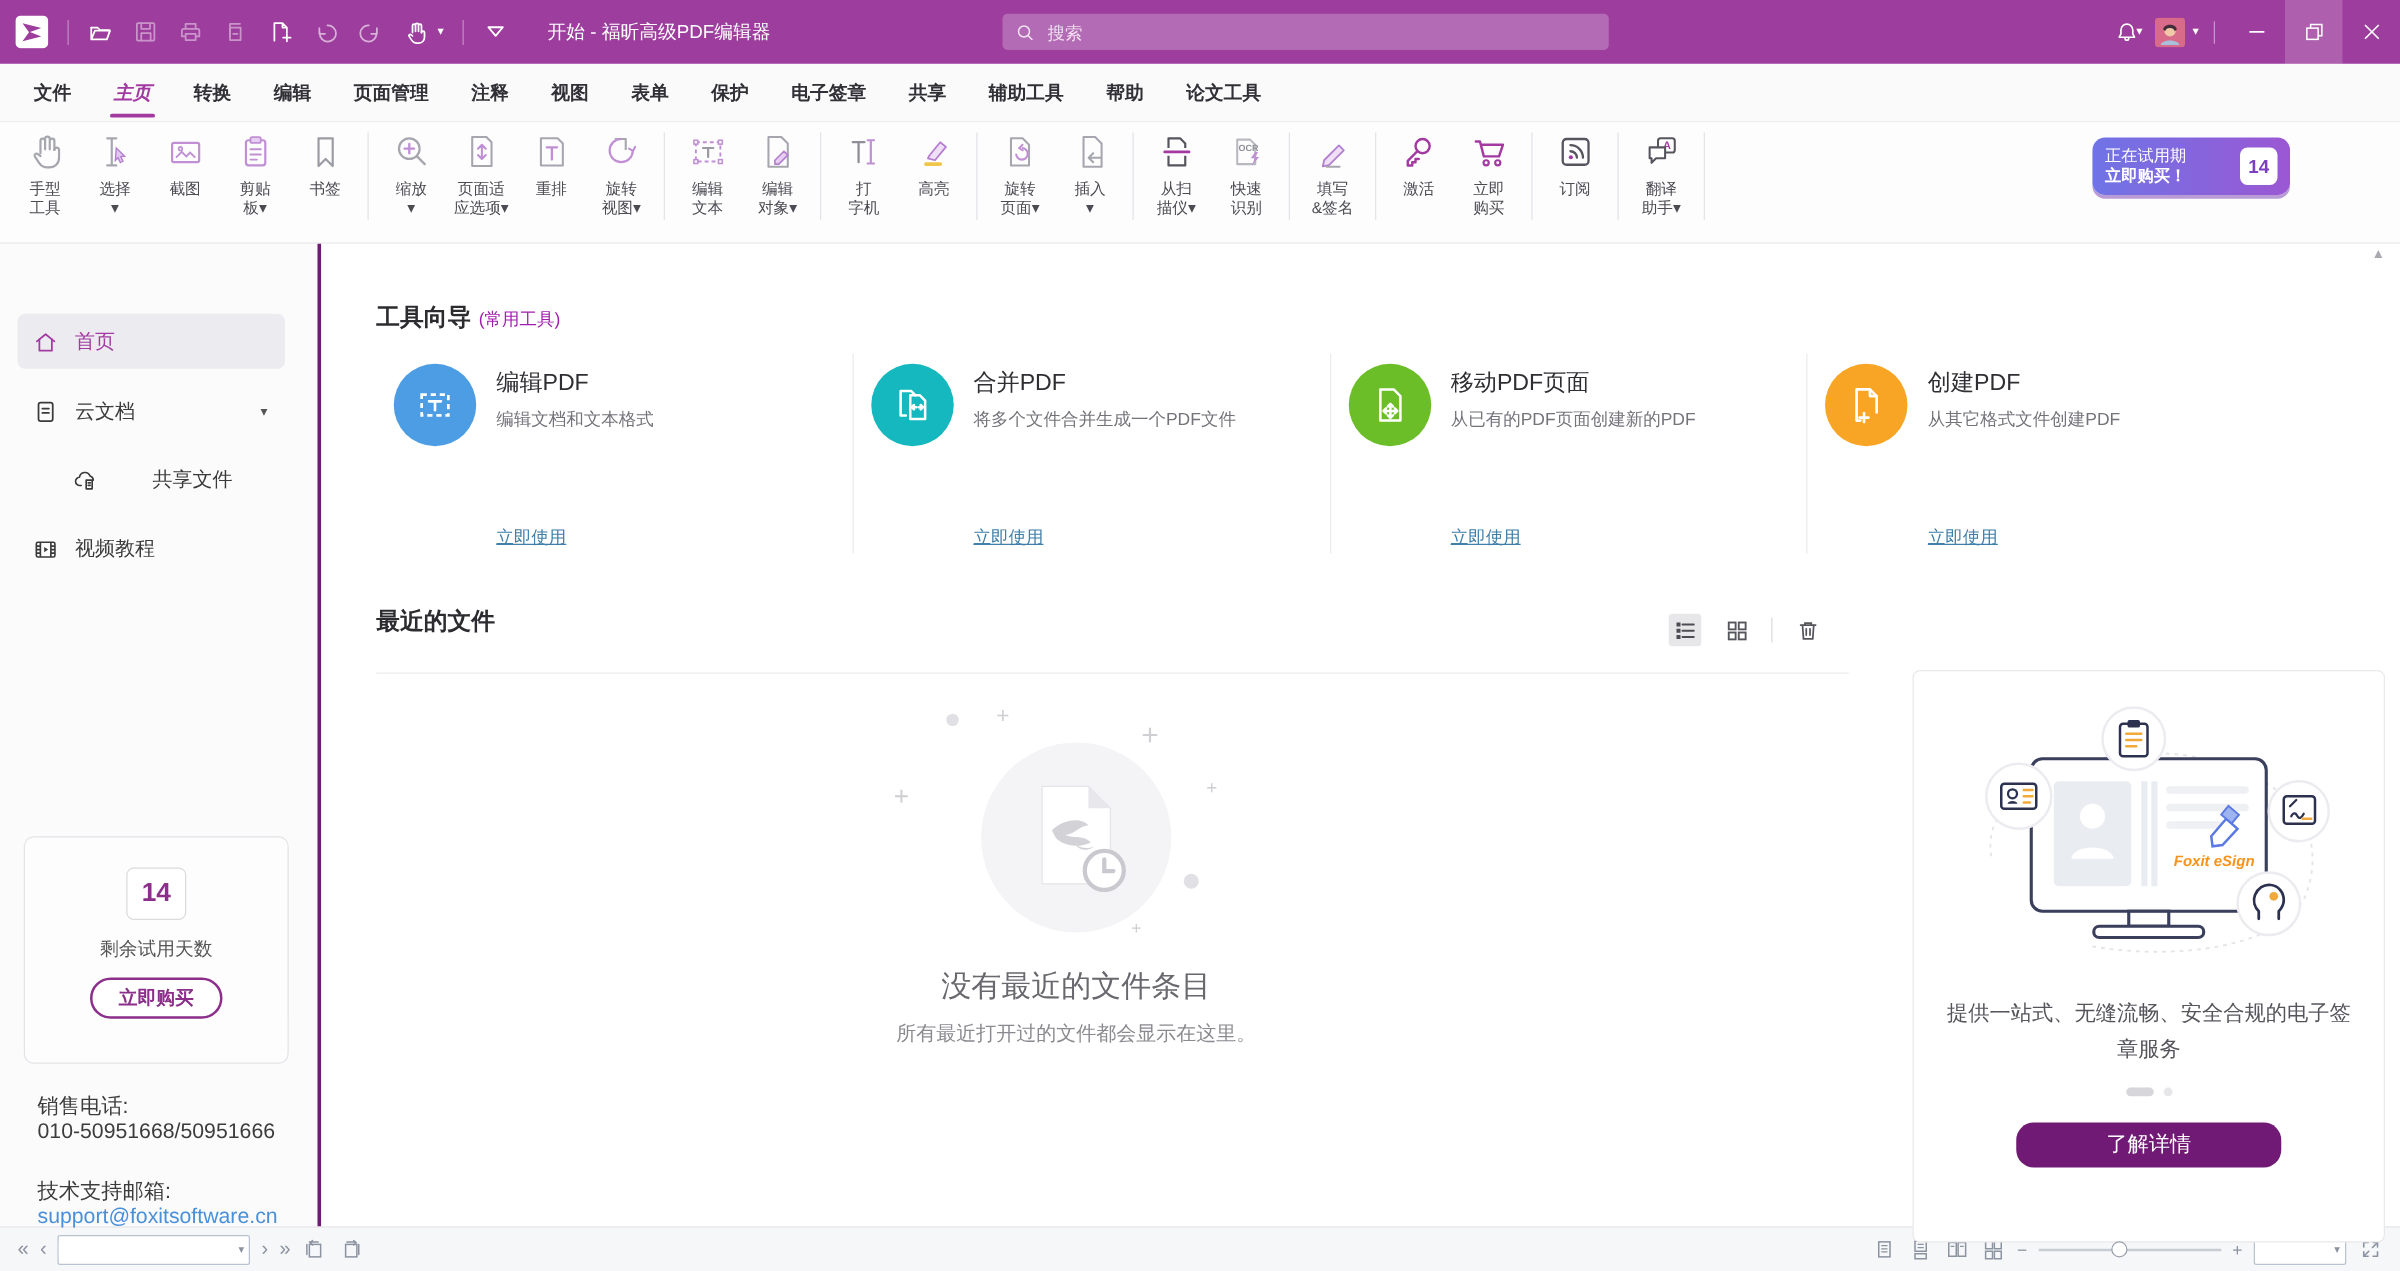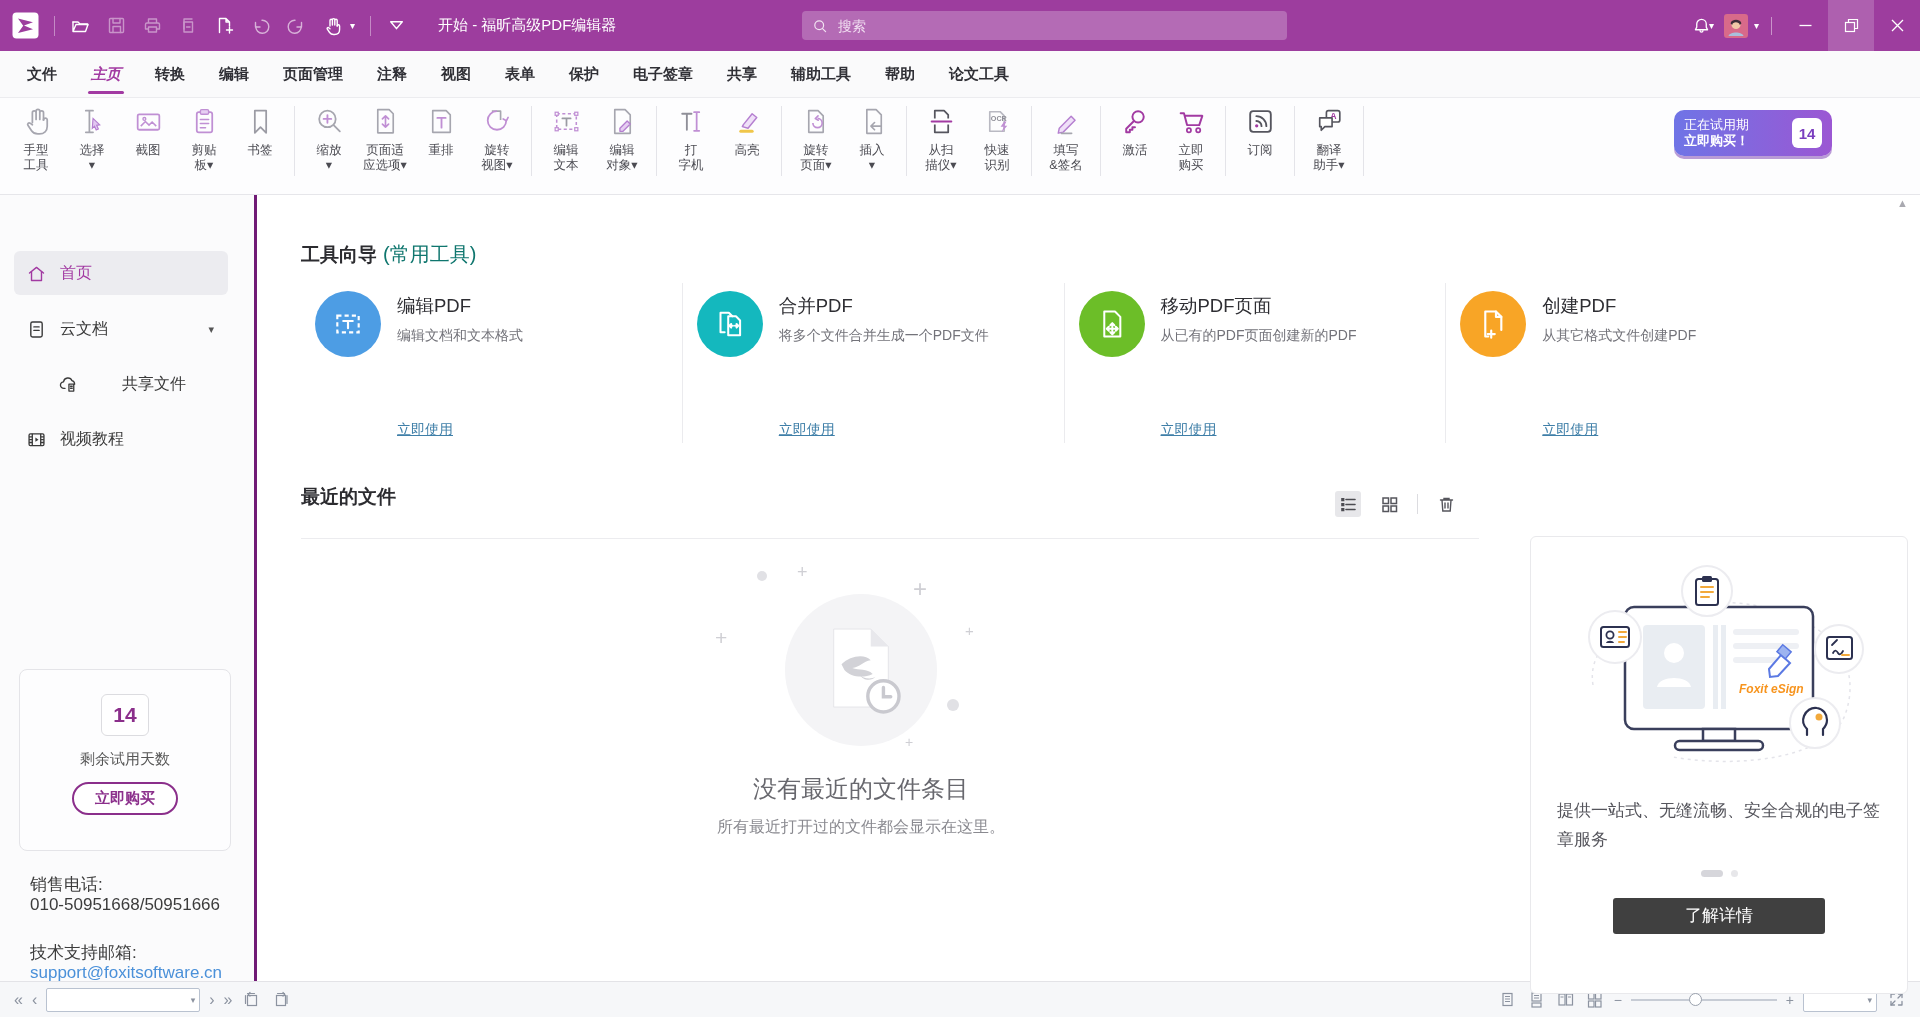--- a/index.html
+++ b/index.html
@@ -77,21 +77,21 @@
   .trial-card .cap{margin-top:14px;font-size:15px;color:#555;}
   .trial-card .buy{display:inline-block;margin-top:13px;border:2px solid #8b2f8b;color:#8b2f8b;font-weight:700;
               font-size:15px;padding:5px 21px;border-radius:18px;cursor:pointer;background:#fff;}
   .contact{position:absolute;left:30px;font-size:17px;color:#3c3c3c;}
   .contact.email a{color:#4a90d9;text-decoration:none;}
 
   
   .content{flex:1;position:relative;background:#fff;min-width:0;}
   .scrollhint{position:absolute;right:12px;top:2px;color:#a9a9b0;font-size:11px;}
   .sec-title{position:absolute;left:44px;font-size:19px;font-weight:700;color:#2c2c30;}
-  .sec-sub{font-size:20px;font-weight:400;color:#0f766e;margin-left:6px;}
+  .sec-sub{font-size:14px;font-weight:400;color:#a21caf;margin-left:6px;}
   .cards{position:absolute;left:44px;right:92px;top:88px;display:grid;grid-template-columns:repeat(4,1fr);}
   .card{position:relative;height:160px;}
   .card:not(:last-child){border-right:1px solid #ebebee;}
   .card-icon{position:absolute;left:14px;top:8px;width:66px;height:66px;border-radius:50%;
              display:flex;align-items:center;justify-content:center;}
   .card-icon svg{width:38px;height:38px;}
   .card-title{position:absolute;left:96px;top:10px;font-size:18.5px;color:#2e2e33;font-weight:500;}
   .card-desc{position:absolute;left:96px;top:44px;right:14px;font-size:14px;color:#73737a;}
   .card-link{position:absolute;left:96px;top:138px;font-size:14px;color:#3f7fa8;text-decoration:underline;cursor:pointer;}
 
@@ -104,27 +104,27 @@
   .recent-line{position:absolute;left:44px;top:343px;width:1178px;height:1px;background:#ececef;}
 
   .empty-wrap{position:absolute;left:0;top:0;width:1221px;height:100%;pointer-events:none;}
   .empty-circle{position:absolute;left:526px;top:397px;width:156px;height:156px;}
   .spark{position:absolute;color:#cfcfd4;font-size:18px;line-height:1;}
   .sdot{position:absolute;background:#e1e1e5;border-radius:50%;}
   .empty-title{position:absolute;left:204px;top:578px;width:800px;text-align:center;font-size:24px;color:#68686e;}
   .empty-desc{position:absolute;left:204px;top:622px;width:800px;text-align:center;font-size:16px;color:#8a8a90;}
 
   .promo{position:absolute;left:1273px;top:341px;width:378px;height:458px;border:1px solid #e9e9ec;
-         border-radius:6px;background:#fff;box-sizing:border-box;}
+         border-radius:6px;background:#fff;box-sizing:border-box;text-align:center;}
   .promo-ill{margin:28px auto 0;width:312px;height:218px;}
   .promo-text{margin:14px 26px 0;font-size:17px;color:#55555c;line-height:1.7;}
   .promo-dots{margin-top:15px;display:flex;justify-content:center;align-items:center;gap:8px;}
   .pdot-pill{width:22px;height:7px;border-radius:4px;background:#d6d6db;}
   .pdot{width:7px;height:7px;border-radius:50%;background:#e7e7ea;}
-  .promo-btn{margin:21px auto 0;width:212px;height:36px;background:#404040;border-radius:3px;color:#fff;
+  .promo-btn{margin:21px auto 0;width:212px;height:36px;background:#701a75;border-radius:14px;color:#fff;
              font-size:17px;display:flex;align-items:center;justify-content:center;cursor:pointer;}
 
   
   .statusbar{height:35px;flex:0 0 auto;background:#f6f7f9;border-top:1px solid #e3e3e7;display:flex;
              align-items:center;padding:0 14px;gap:9px;color:#8c93a0;}
   .nav-ch{font-size:16px;color:#8c93a0;line-height:1;cursor:pointer;}
   .page-input{width:152px;height:22px;border:1px solid #b9c2d0;background:#fff;border-radius:2px;
               display:flex;align-items:center;}
   .page-input input{flex:1;border:none;outline:none;min-width:0;font-size:12px;padding:0 4px;font-family:inherit;}
   .mini-caret{font-size:9px;color:#8c93a0;padding:0 4px;}

